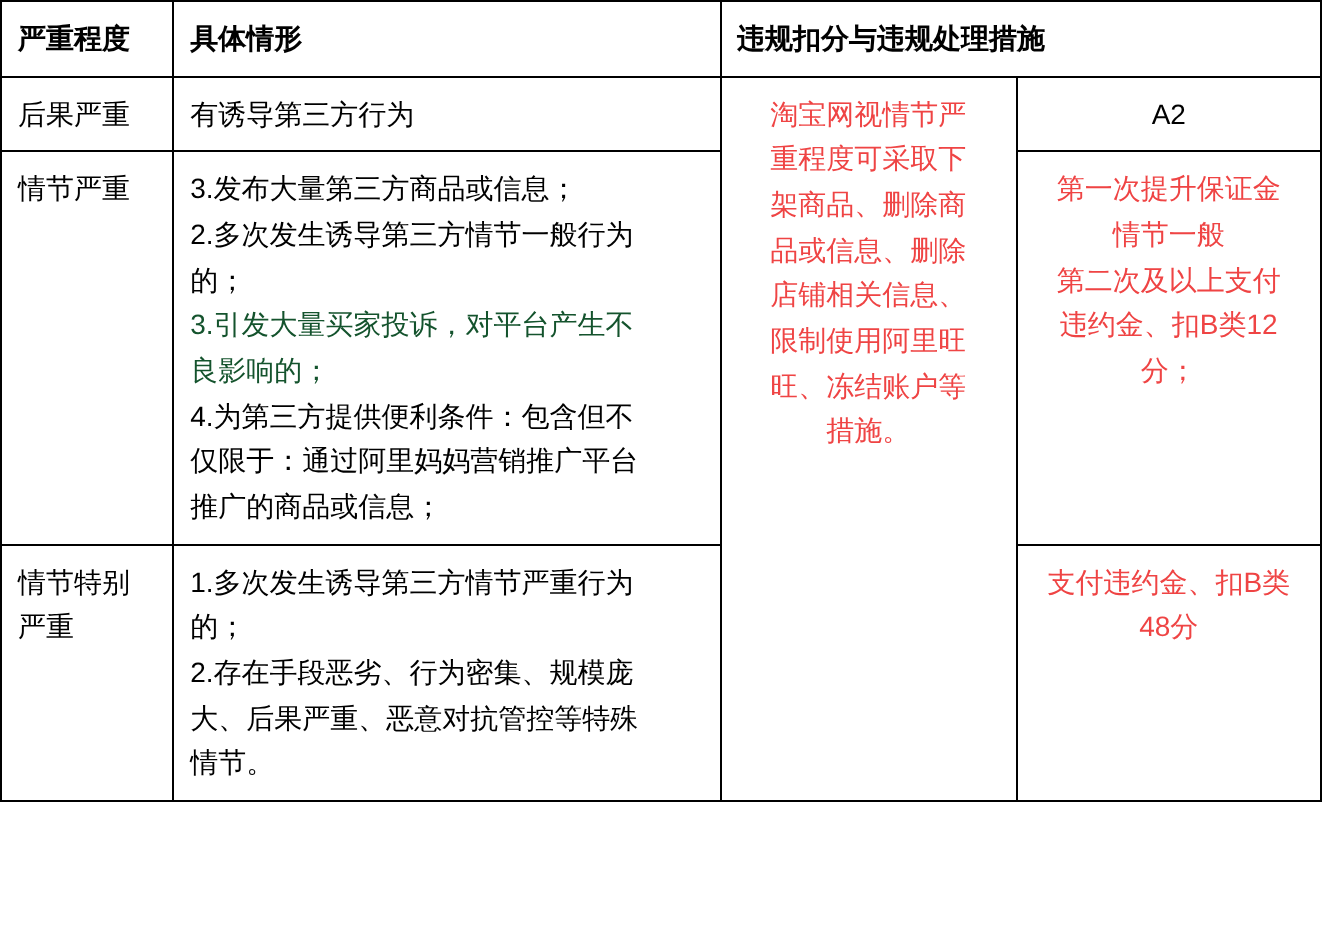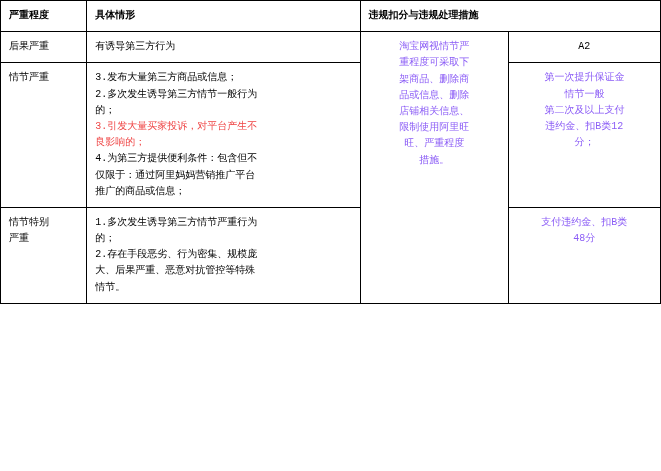--- a/index.html
+++ b/index.html
@@ -16,50 +16,49 @@
   }
   table.rule-table {
     border-collapse: collapse;
     width: 661px;
     table-layout: fixed;
   }
   table.rule-table td {
     border: 1px solid #000000;
     vertical-align: top;
     padding: 7px 8px 7px 8px;
-    font-size: 10px;
+    font-size: 14px;
     line-height: 1.62;
-    font-family: Liberation Mono, monospace;
   }
   .col-a { width: 86px; }
   .col-b { width: 273px; }
   .col-c { width: 148px; }
   .col-d { width: 152px; }
 
   td.header-cell {
     text-align: left;
     font-weight: bold;
     font-size: 14.5px;
     padding-top: 6px;
     padding-bottom: 6px;
     vertical-align: middle;
   }
   td.hdr-a { text-align: left; }
   td.center-mid {
     text-align: center;
     vertical-align: middle;
   }
   td.red-text {
-    color: #8b5cf6;
+    color: #ef4444;
   }
   td.middle {
     vertical-align: middle;
   }
   .line { display: block; }
-  .red { color: #ef4444; }
+  .red { color: #14532d; }
 </style>
 </head>
 <body>
 
 <table class="rule-table">
   <colgroup>
     <col class="col-a">
     <col class="col-b">
     <col class="col-c">
     <col class="col-d">
@@ -76,21 +75,21 @@
       <td>
         <span class="line">有诱导第三方行为</span>
       </td>
       <td class="center-mid red-text" rowspan="3">
         <span class="line">淘宝网视情节严</span>
         <span class="line">重程度可采取下</span>
         <span class="line">架商品、删除商</span>
         <span class="line">品或信息、删除</span>
         <span class="line">店铺相关信息、</span>
         <span class="line">限制使用阿里旺</span>
-        <span class="line">旺、严重程度</span>
+        <span class="line">旺、冻结账户等</span>
         <span class="line">措施。</span>
       </td>
       <td class="center-mid">A2</td>
     </tr>
 
     <tr>
       <td class="middle">情节严重</td>
       <td>
         <span class="line">3.发布大量第三方商品或信息；</span>
         <span class="line">2.多次发生诱导第三方情节一般行为</span>

